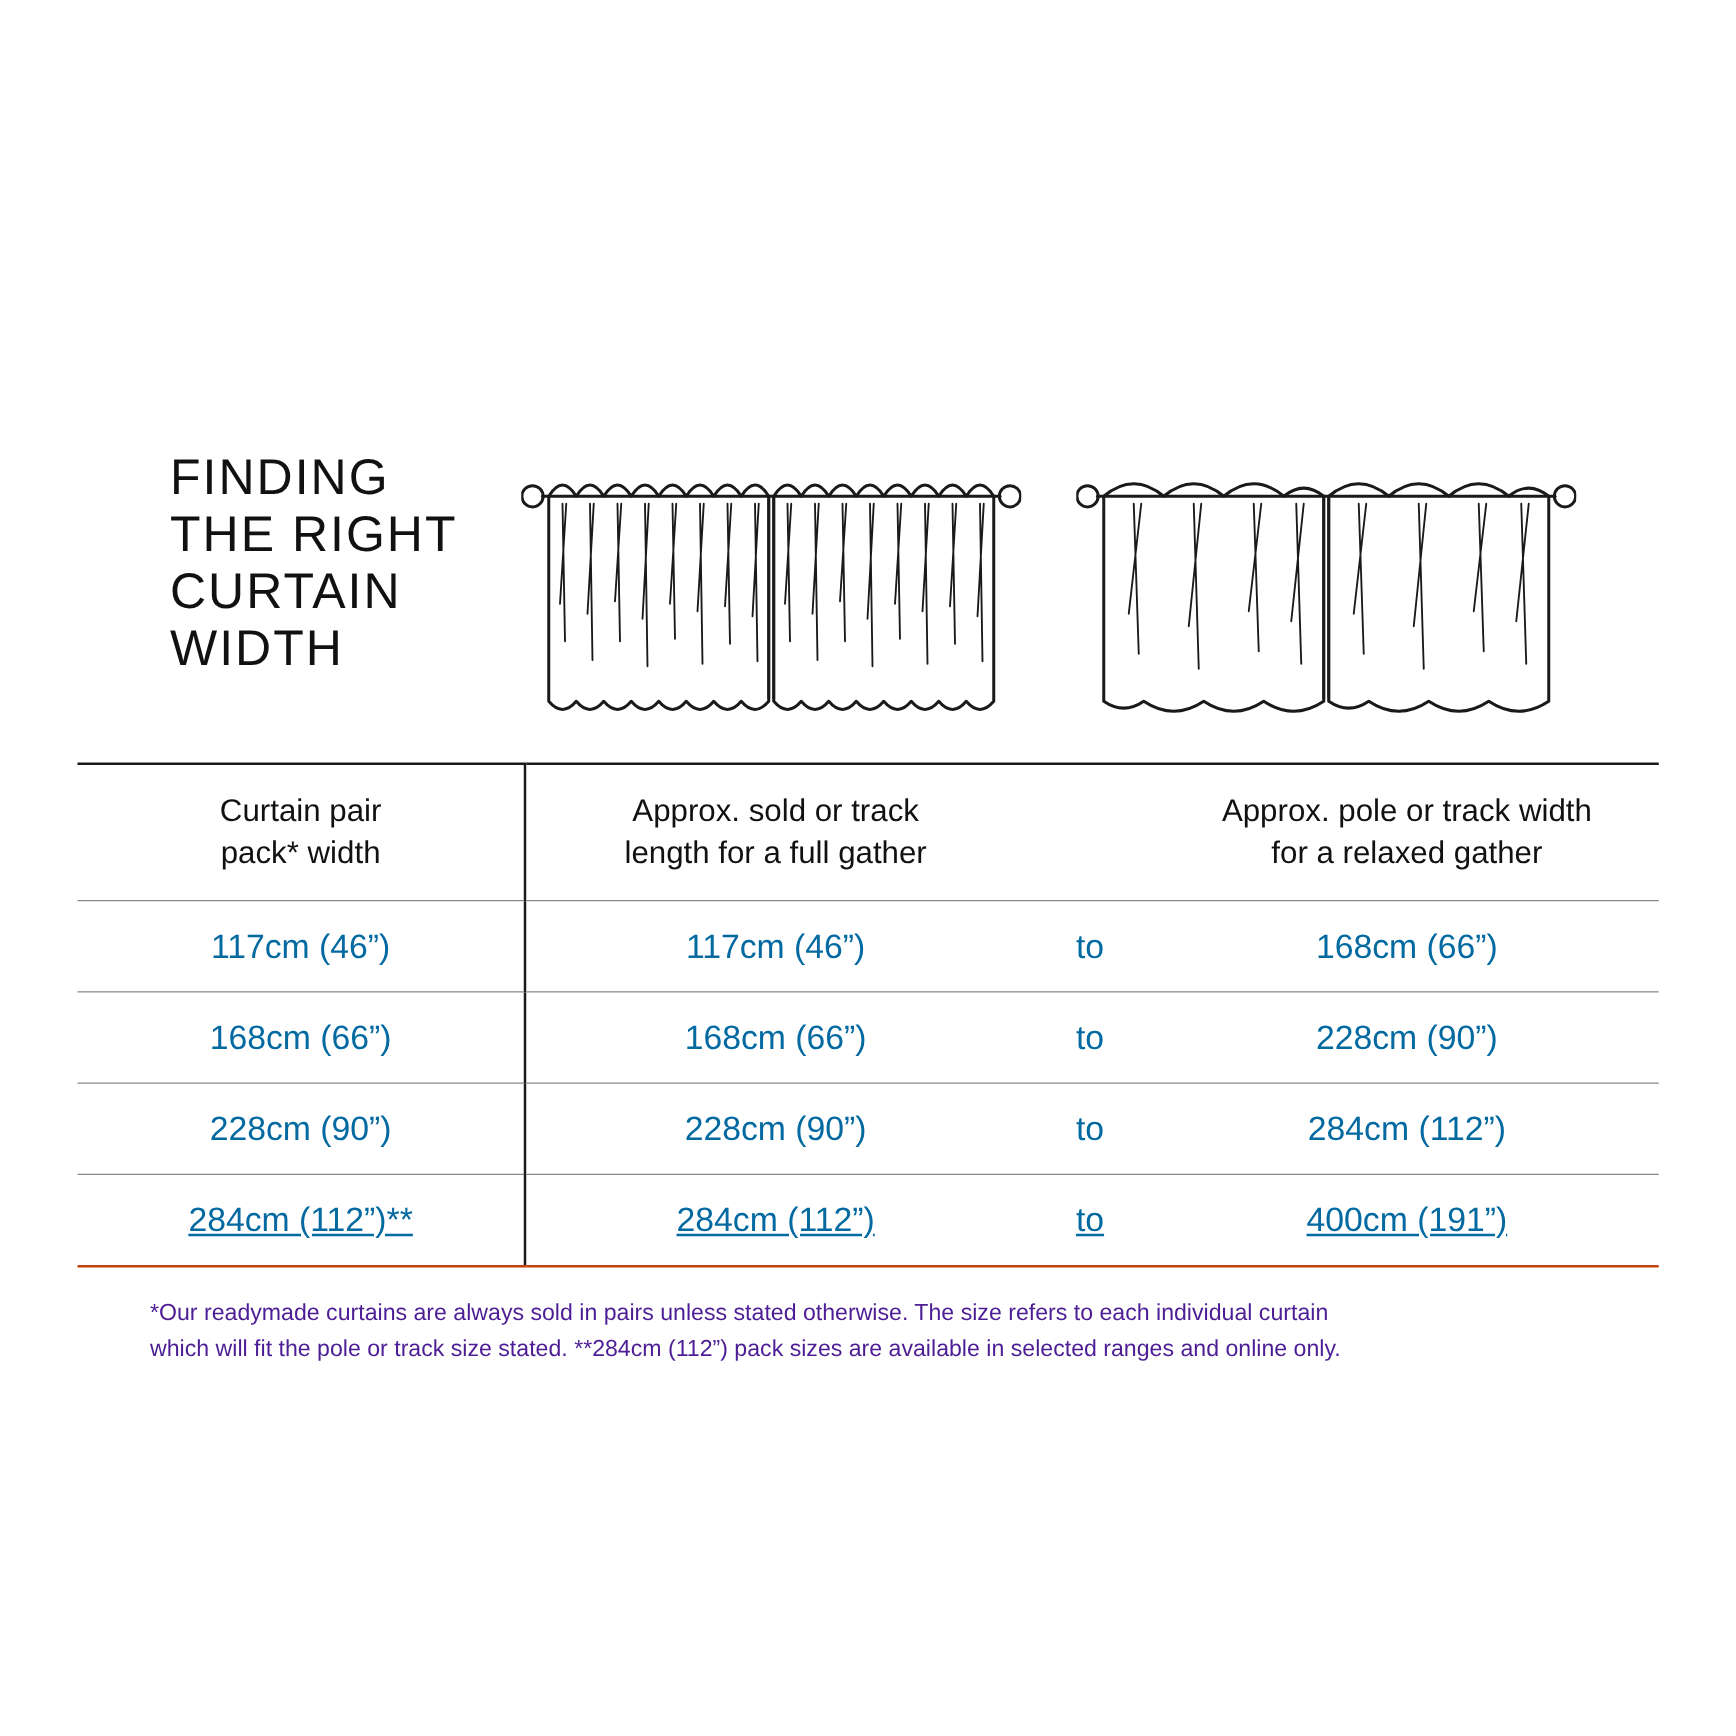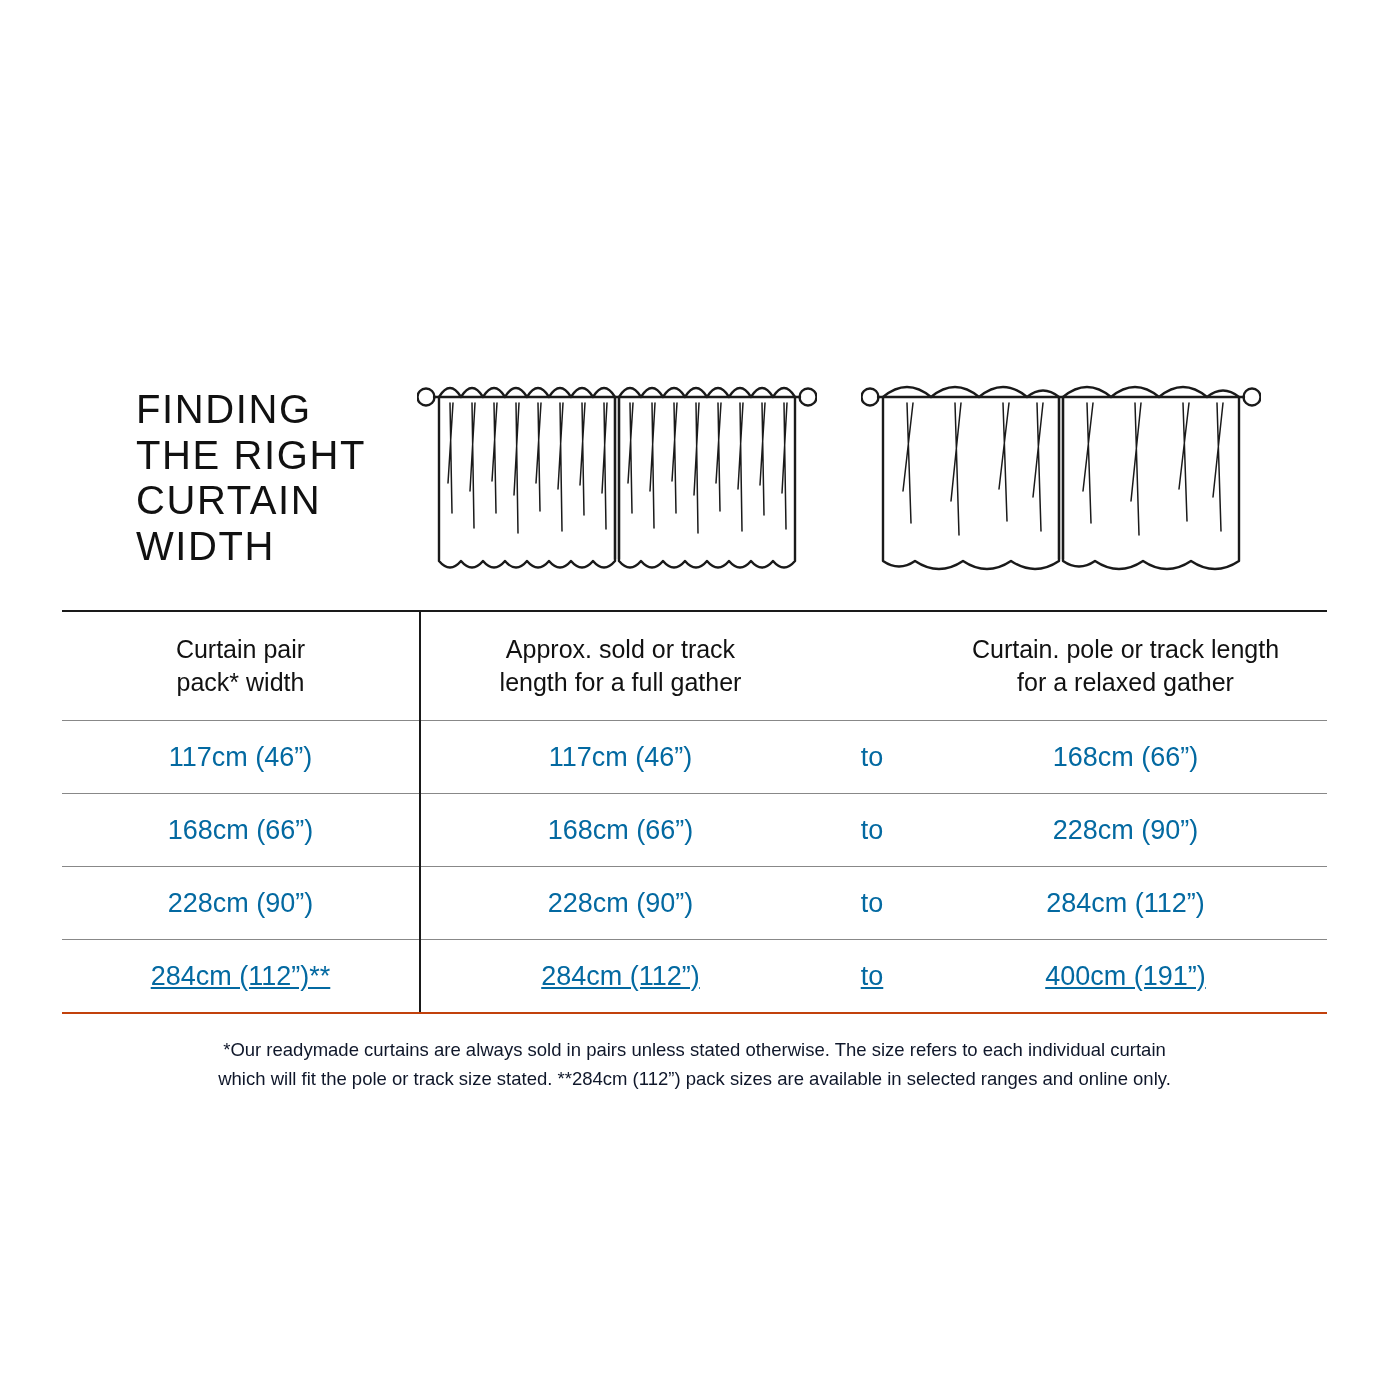--- a/index.html
+++ b/index.html
@@ -37,21 +37,21 @@
   }
   .title {
     width: 355px;
     padding-left: 74px;
     box-sizing: border-box;
     font-size: 40px;
     line-height: 1.14;
     letter-spacing: 1.6px;
     font-weight: 400;
     color: #111111;
-    margin-top: 32px;
+    margin-top: 5px;
     white-space: pre-line;
   }
   .illus {
     flex: 1;
     display: flex;
     align-items: flex-start;
     justify-content: flex-start;
     gap: 44px;
     margin-top: 8px;
   }
@@ -90,24 +90,24 @@
     border-bottom: 1px solid #888;
     margin-top: 10px;
   }
   .drow:last-child td { border-bottom: 2px solid #c2410c; text-decoration: underline; }
   .sep-left { border-left: 2px solid #1a1a1a; }
   .to-cell { font-size: 25px; }
   .hrow th.sep-left, .drow td.sep-left { border-left: 2px solid #1a1a1a; }
 
   .footnote {
     margin-top: 22px;
-    text-align: center;
+    text-align: left;
     font-size: 18.5px;
     line-height: 1.55;
-    color: #0f172a;
+    color: #4c1d95;
     padding: 0 58px;
   }
   .footnote span { display: block; }
 </style>
 </head>
 <body>
 
 <div class="sheet">
   <div class="content">
 
@@ -220,21 +220,21 @@
           <th>
             <span>Curtain pair</span>
             <span>pack* width</span>
           </th>
           <th class="sep-left">
             <span>Approx. sold or track</span>
             <span>length for a full gather</span>
           </th>
           <th></th>
           <th>
-            <span>Curtain. pole or track length</span>
+            <span>Approx. pole or track width</span>
             <span>for a relaxed gather</span>
           </th>
         </tr>
       </thead>
       <tbody>
         <tr class="drow">
           <td>117cm (46”)</td>
           <td class="sep-left">117cm (46”)</td>
           <td class="to-cell">to</td>
           <td>168cm (66”)</td>

